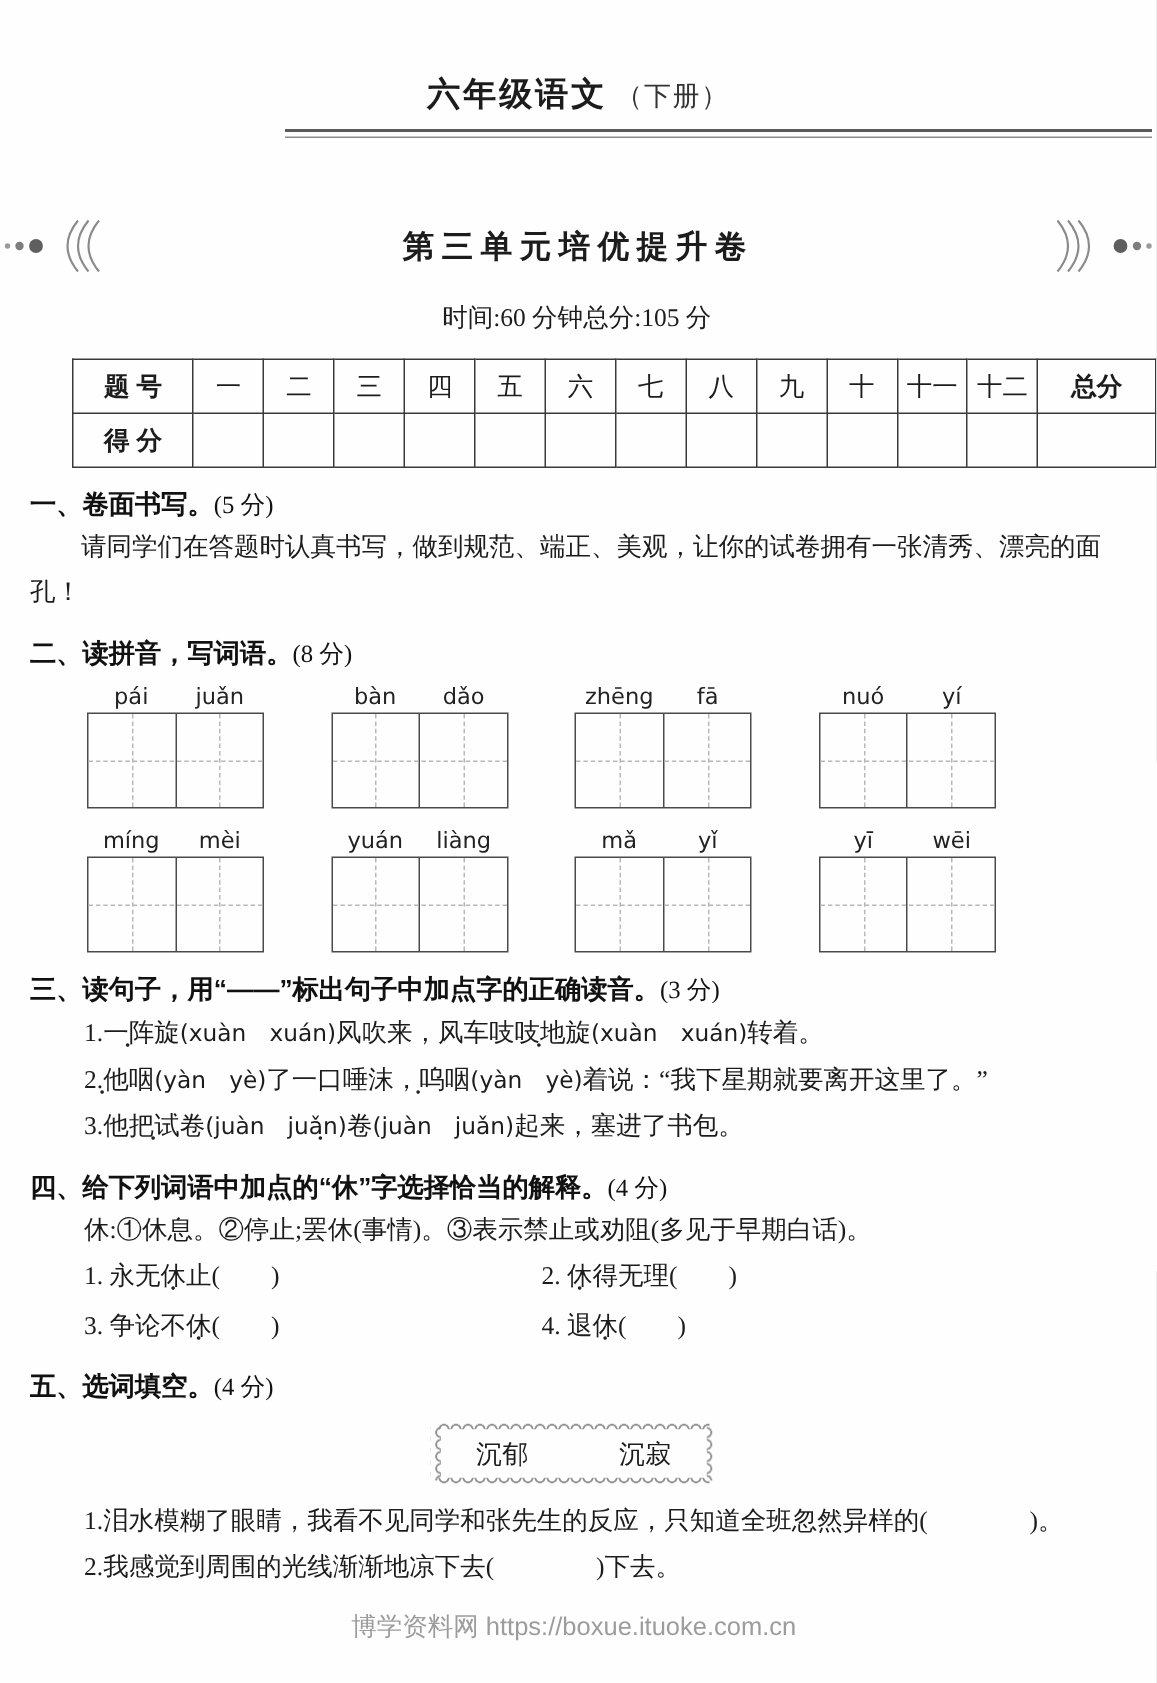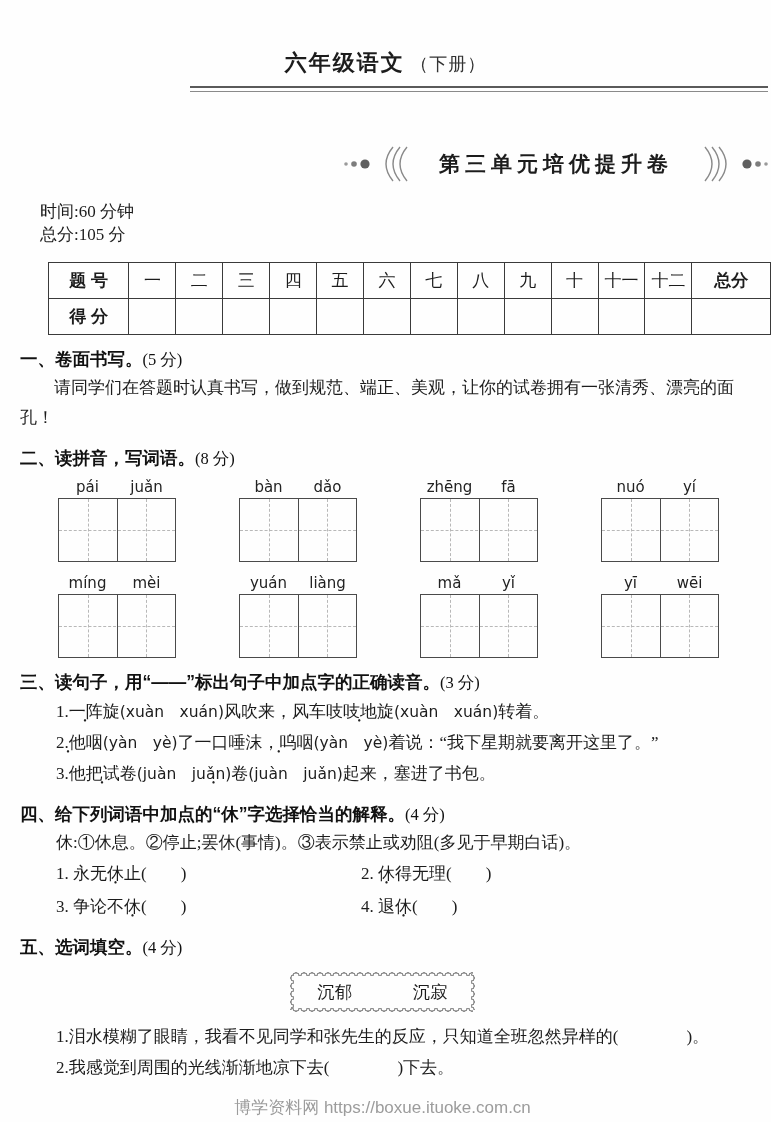--- a/index.html
+++ b/index.html
@@ -29,45 +29,45 @@
   .fill-line { display:inline-block; width:82px; border-bottom:1.5px solid #222; height:20px; margin-left:2px; }
   .book-title-row { text-align:center; padding-top:20px; font-size:22px; }
   .book-title { font-weight:bold; font-family:Liberation Sans, sans-serif; letter-spacing:2px; }
   .book-volume { font-size:18px; color:#333; letter-spacing:1px; }
   .double-rule {
     margin:8px 3px 0 190px; height:3px;
     border-top:2px solid #5a5a5a;
     border-bottom:1.5px solid #8a8a8a;
   }
   
-  .banner { margin-top:14px; display:flex; justify-content:flex-end; align-items:center; gap:26px; height:44px; }
+  .banner { margin-top:14px; display:flex; justify-content:space-between; align-items:center; gap:26px; height:44px; }
   .banner-title { font-size:21px; font-weight:bold; font-family:"Liberation Sans", sans-serif; letter-spacing:5px; }
   
-  .meta-row { display:flex; justify-content:center; padding:0 42px 0 40px; margin-top:14px; font-size:17px;flex-direction:column; }
+  .meta-row { display:flex; justify-content:center; padding:0 42px 0 40px; margin-top:14px; font-size:17px; }
   
   table.score-table { border-collapse:collapse; margin:16px 0 0 48px; }
   table.score-table td {
     border:1.5px solid #3a3a3a;
     height:35px; text-align:center; vertical-align:middle;
     font-size:17px; padding:0 2px;
   }
   td.col-first { width:78px; font-weight:bold; font-family:"Liberation Sans", sans-serif; }
   td.col-num  { width:43px; }
   td.col-last { width:76px; font-weight:bold; font-family:"Liberation Sans", sans-serif; }
   
   .content { padding:0 26px 0 20px; }
   h2.sec {
     margin:12px 0 2px 0; font-size:17.5px;
     font-family:"Liberation Sans", sans-serif; font-weight:bold; color:#111;
   }
   h2.sec .points { font-family:"Liberation Serif", serif; font-weight:normal; font-size:16.5px; }
   .sec-body { font-size:17px; line-height:1.78; }
   p.indent { text-indent:2em; margin:2px 0 0 0; }
   
-  .py-row { display:flex; justify-content:space-between; width:661px; margin:8px 0 4px 38px; }
+  .py-row { display:flex; justify-content:space-between; width:606px; margin:8px 0 4px 38px; }
   .py-group { width:118px; }
   .py-labels { display:flex; font-family:"DejaVu Sans", sans-serif; font-size:15px; color:#222; margin-bottom:2px; }
   .py-labels span { flex:1; text-align:center; }
   .py-box { display:flex; width:118px; height:64px; border:1.5px solid #4a4a4a; box-sizing:border-box; position:relative; }
   .py-cell { flex:1; position:relative; }
   .py-cell + .py-cell { border-left:1.5px solid #4a4a4a; }
   .py-cell::before { content:""; position:absolute; left:50%; top:0; bottom:0; border-left:1px dashed #b8b8b8; }
   .py-box::after  { content:""; position:absolute; left:0; right:0; top:50%; border-top:1px dashed #b8b8b8; }
   .py-row.second { margin-top:12px; margin-bottom:2px; }
   

